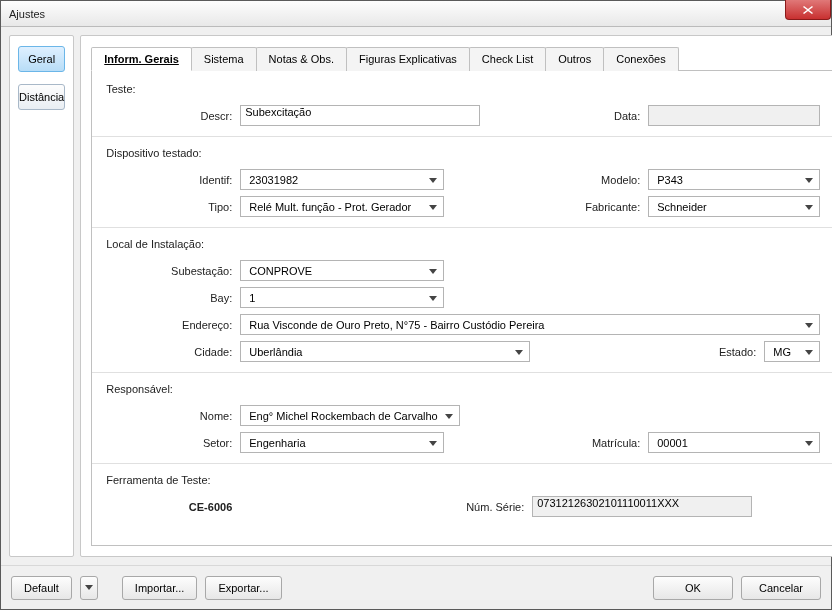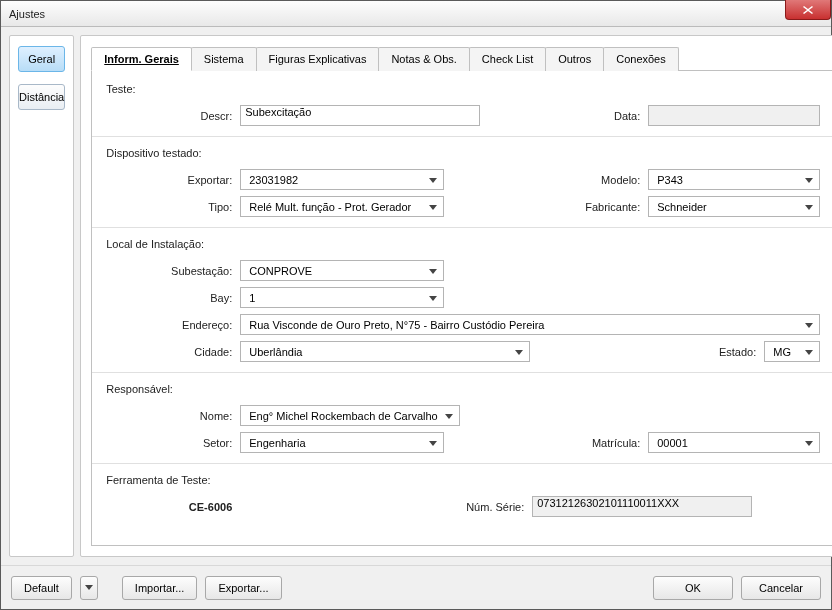--- a/index.html
+++ b/index.html
@@ -54,42 +54,42 @@
         </div>
       <div class="side-btn">
           <span>Distância</span>
         </div>
     </div>
 
     <div class="main-panel">
       <div class="tabs">
         <div class="tab active"><span>Inform. Gerais</span></div>
         <div class="tab"><span>Sistema</span></div>
+        <div class="tab"><span>Notas &amp; Obs.</span></div>
         <div class="tab"><span>Figuras Explicativas</span></div>
-        <div class="tab"><span>Notas &amp; Obs.</span></div>
         <div class="tab"><span>Check List</span></div>
         <div class="tab"><span>Outros</span></div>
         <div class="tab"><span>Conexões</span></div>
       </div>
 
       <div class="tab-content">
 
         <div class="section-label">Teste:</div>
         <div class="row">
           <span class="lbl lbl-w">Descr:</span>
           <div class="txt" style="width:240px"><span>Subexcitação</span></div>
           <span class="lbl" style="width:160px">Data:</span>
           <div class="txt txt-ro" style="width:172px"><span></span></div>
         </div>
 
         <hr class="sep">
 
         <div class="section-label">Dispositivo testado:</div>
         <div class="row">
-          <span class="lbl lbl-w">Exportar:</span>
+          <span class="lbl lbl-w">Identif:</span>
           <div class="combo" style="width:204px">
               <span>23031982</span>
             </div>
           <span class="lbl" style="width:196px">Modelo:</span>
           <div class="combo" style="width:172px">
               <span>P343</span>
             </div>
         </div>
         <div class="row">
           <span class="lbl lbl-w">Tipo:</span>

